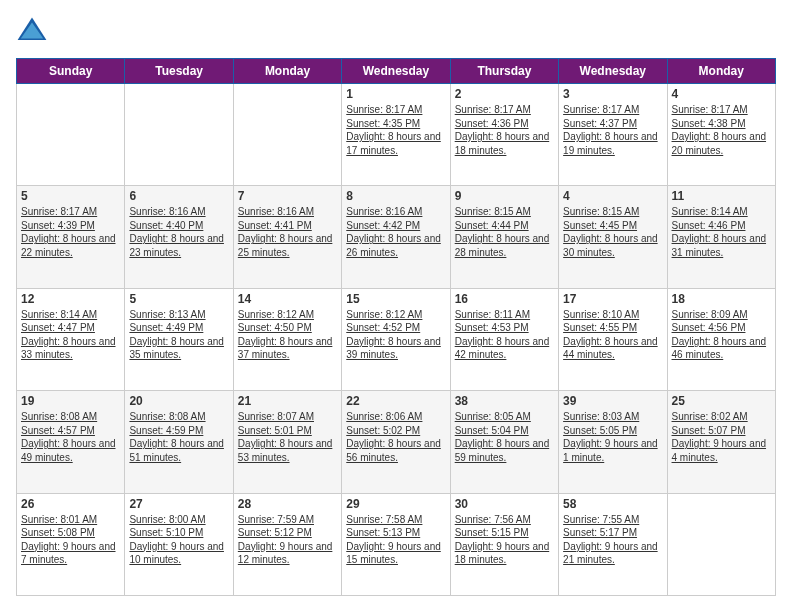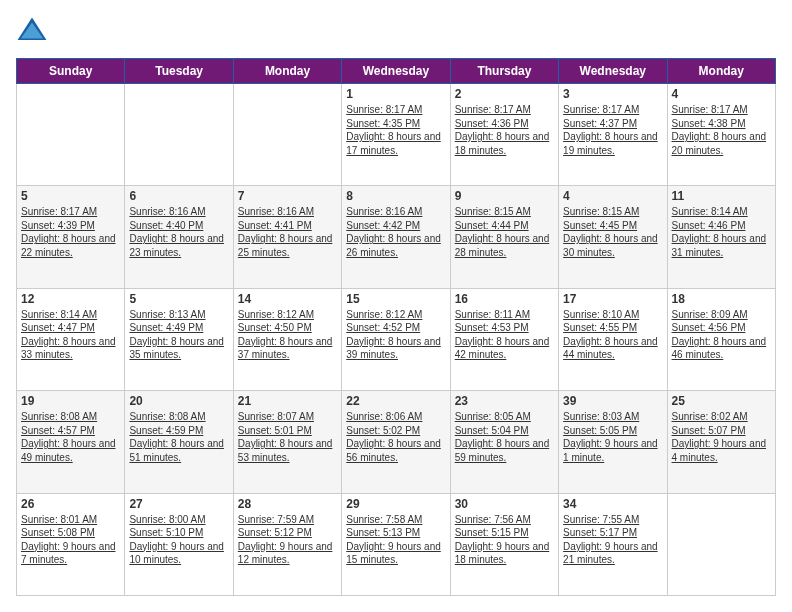--- a/index.html
+++ b/index.html
@@ -229,21 +229,21 @@
           </td>
           <td>
             <span class="day-number">21</span>
             <div class="day-info">Sunrise: 8:07 AM<br>Sunset: 5:01 PM<br>Daylight: 8 hours and 53 minutes.</div>
           </td>
           <td>
             <span class="day-number">22</span>
             <div class="day-info">Sunrise: 8:06 AM<br>Sunset: 5:02 PM<br>Daylight: 8 hours and 56 minutes.</div>
           </td>
           <td>
-            <span class="day-number">23</span>
+            <span class="day-number">38</span>
             <div class="day-info">Sunrise: 8:05 AM<br>Sunset: 5:04 PM<br>Daylight: 8 hours and 59 minutes.</div>
           </td>
           <td>
             <span class="day-number">39</span>
             <div class="day-info">Sunrise: 8:03 AM<br>Sunset: 5:05 PM<br>Daylight: 9 hours and 1 minute.</div>
           </td>
           <td>
             <span class="day-number">25</span>
             <div class="day-info">Sunrise: 8:02 AM<br>Sunset: 5:07 PM<br>Daylight: 9 hours and 4 minutes.</div>
           </td>
@@ -263,20 +263,20 @@
           </td>
           <td>
             <span class="day-number">29</span>
             <div class="day-info">Sunrise: 7:58 AM<br>Sunset: 5:13 PM<br>Daylight: 9 hours and 15 minutes.</div>
           </td>
           <td>
             <span class="day-number">30</span>
             <div class="day-info">Sunrise: 7:56 AM<br>Sunset: 5:15 PM<br>Daylight: 9 hours and 18 minutes.</div>
           </td>
           <td>
-            <span class="day-number">34</span>
+            <span class="day-number">58</span>
             <div class="day-info">Sunrise: 7:55 AM<br>Sunset: 5:17 PM<br>Daylight: 9 hours and 21 minutes.</div>
           </td>
           <td class="empty-cell"></td>
         </tr>
       </tbody>
   </table>
 </div>
 
 </body></html>

